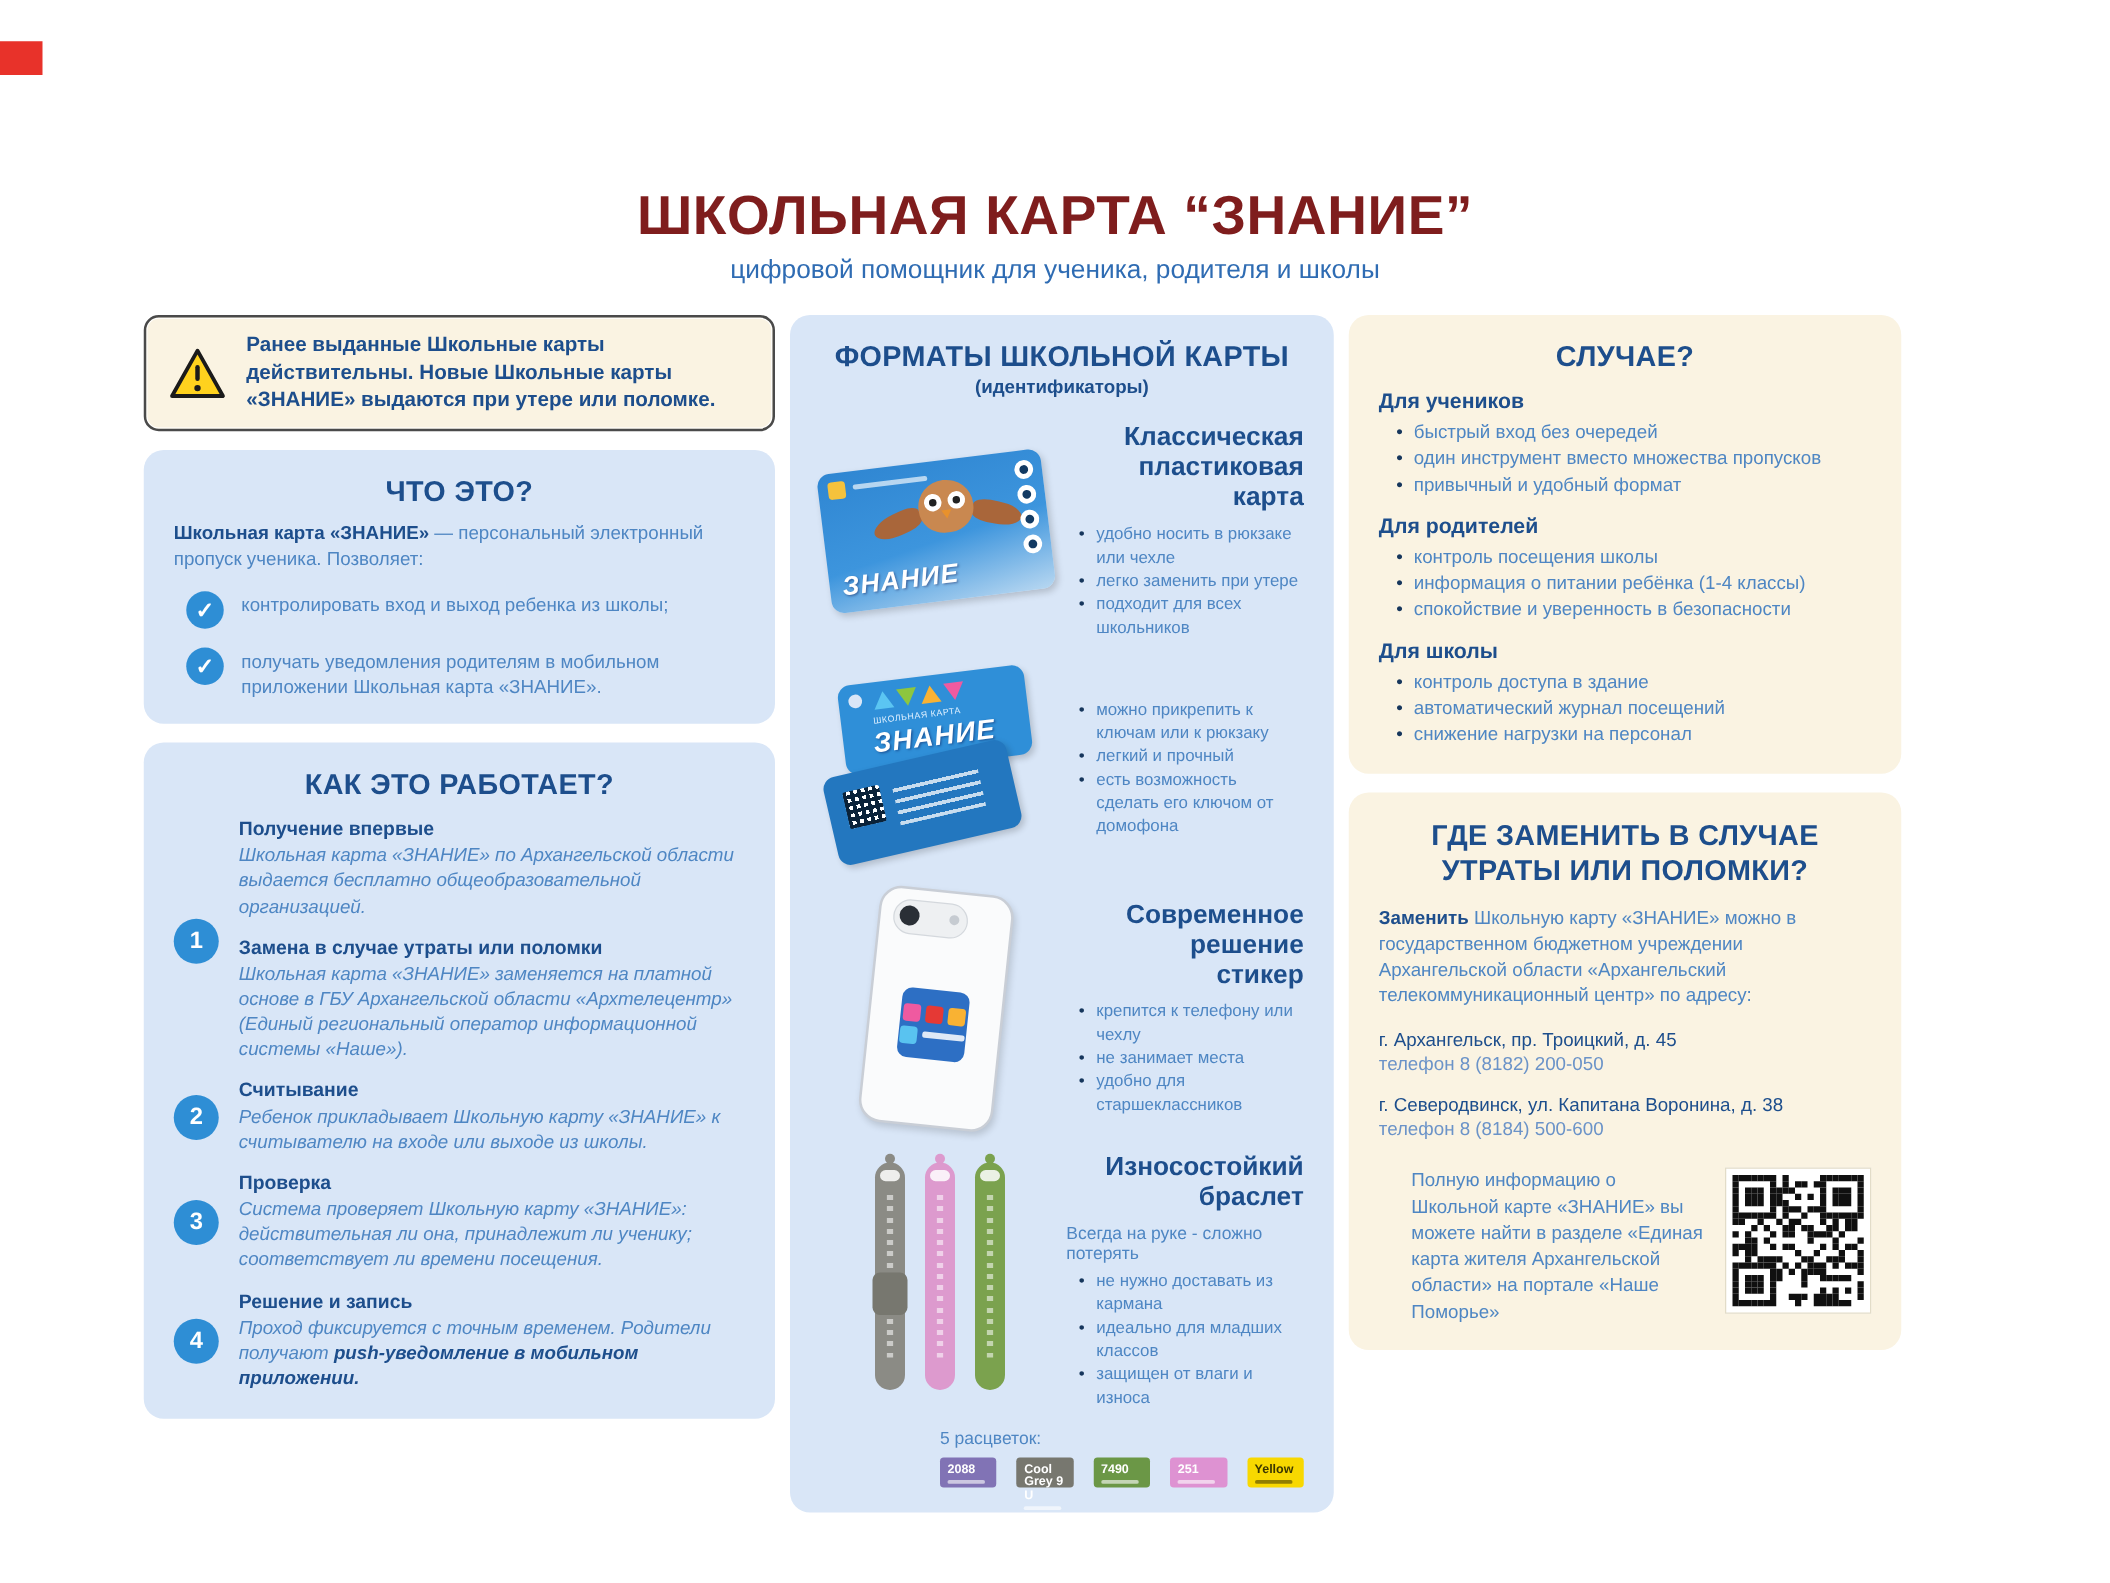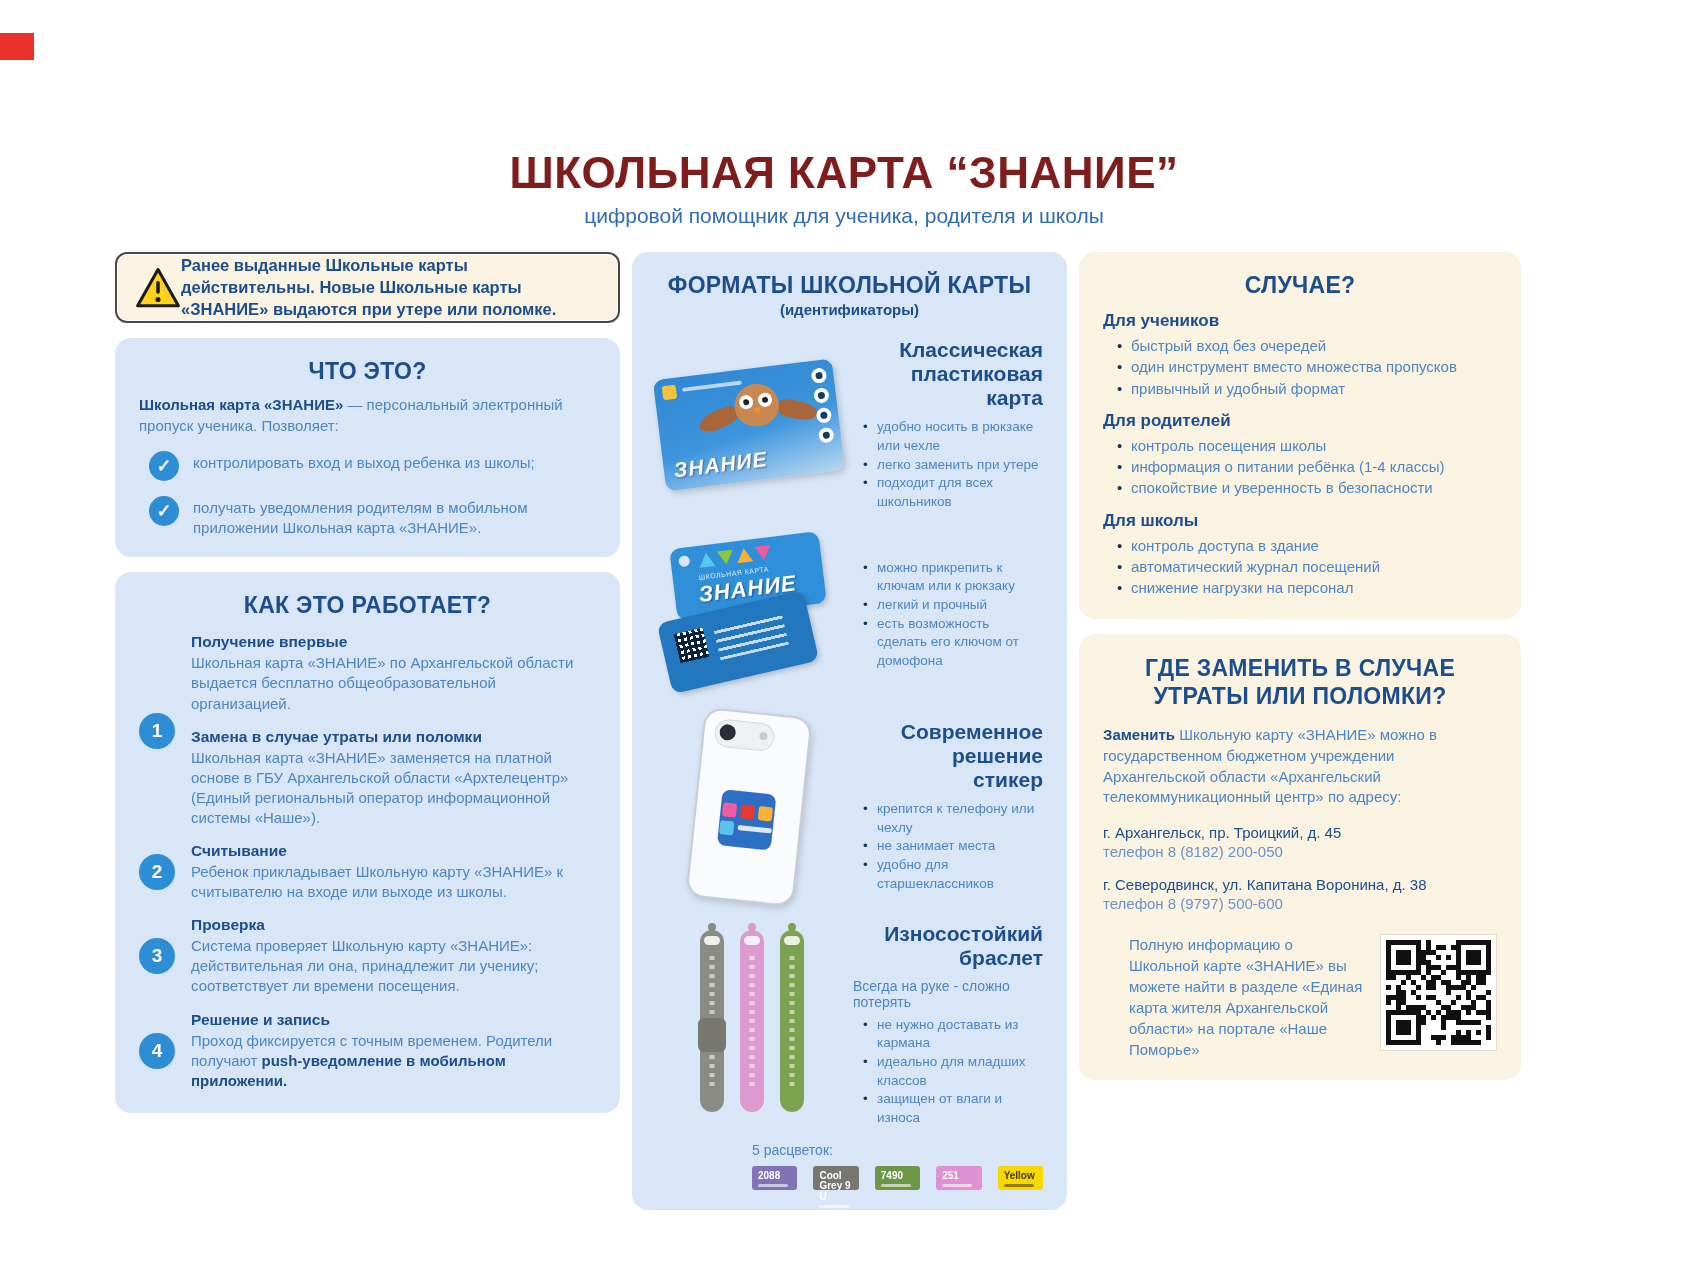--- a/index.html
+++ b/index.html
@@ -16,40 +16,40 @@
   .cols{position:absolute;left:115px;top:252px;width:1406px;display:grid;
         grid-template-columns:505px 435px 442px;column-gap:12px;align-items:start;}
   .col{display:flex;flex-direction:column;gap:15px;}
 
   .panel{border-radius:16px;padding:16px 24px 20px;}
   .panel.blue{background:#d9e6f7;}
   .panel.beige{background:#faf3e2;}
   .panel h2{margin:4px 0 10px;text-align:center;font-size:23px;color:#1d4e8c;letter-spacing:.3px;}
 
   
-  .warning{display:flex;align-items:center;background:#faf3e2;border:2px solid #4a4a4a;
-           border-radius:12px;padding:1px 18px;box-shadow:0 0 0 1px #fff inset;}
+  .warning{display:flex;align-items:center;gap:16px;background:#faf3e2;border:2px solid #4a4a4a;
+           border-radius:12px;padding:12px 18px;box-shadow:0 0 0 1px #fff inset;}
   .warning p{margin:0;font-size:16.5px;font-weight:bold;color:#1d4e8c;line-height:1.32;}
   .warn-svg{flex:0 0 46px;}
 
   
   .lead{margin:4px 0 6px;font-size:15px;line-height:1.35;}
   .lead b{color:#1d4e8c;}
   .check-row{display:flex;align-items:flex-start;gap:14px;margin-top:15px;}
   .check{flex:0 0 30px;height:30px;border-radius:50%;background:#2e8ed5;color:#fff;font-size:18px;
          font-weight:bold;display:flex;align-items:center;justify-content:center;margin-left:10px;}
   .check-row p{margin:2px 0 0;font-size:15px;line-height:1.32;}
 
   
   .step{display:flex;align-items:center;gap:16px;margin:14px 0 2px;}
   .stepnum{flex:0 0 36px;height:36px;border-radius:50%;background:#2e8ed5;color:#fff;
            font-size:19px;font-weight:bold;display:flex;align-items:center;justify-content:center;}
   .step .blocks{flex:1;display:flex;flex-direction:column;gap:14px;}
   .sb h3{margin:0 0 2px;font-size:15.5px;color:#1d4e8c;}
-  .sb p{margin:0;font-size:15px;line-height:1.34;}
+  .sb p{margin:0;font-size:15px;line-height:1.34;font-style:italic;}
   .sb p b{color:#1d4e8c;}
 
   
   .formats{min-height:760px;}
   .fsub{text-align:center;font-size:15px;font-weight:bold;color:#1d4e8c;margin-top:-8px;}
   .fmt{display:flex;align-items:center;gap:12px;margin-top:20px;}
   .fmt .pic{flex:0 0 185px;display:flex;justify-content:center;align-items:center;}
   .fmt .txt{flex:1;}
   .ftitle{font-size:21px;font-weight:bold;color:#1d4e8c;text-align:right;line-height:1.15;margin-bottom:8px;}
   ul.bl{list-style:none;margin:6px 0 0;padding:0 0 0 10px;}
@@ -413,21 +413,21 @@
           <span>УТРАТЫ ИЛИ ПОЛОМКИ?</span>
         </h2>
         <p class="rlead"><b>Заменить</b><span> Школьную карту «ЗНАНИЕ» можно в государственном бюджетном учреждении Архангельской области «Архангельский телекоммуникационный центр» по адресу:</span></p>
 
         <div class="addr">
           <p class="a">г. Архангельск, пр. Троицкий, д. 45</p>
           <p class="p">телефон 8 (8182) 200-050</p>
         </div>
         <div class="addr">
           <p class="a">г. Северодвинск, ул. Капитана Воронина, д. 38</p>
-          <p class="p">телефон 8 (9797) 500-600</p>
+          <p class="p">телефон 8 (8184) 500-600</p>
         </div>
 
         <div class="qrrow">
           <p>Полную информацию о Школьной карте «ЗНАНИЕ» вы можете найти в разделе «Единая карта жителя Архангельской области» на портале «Наше Поморье»</p>
           <div class="qr">
               <i class="on"></i>
               <i class="on"></i>
               <i class="on"></i>
               <i class="on"></i>
               <i class="on"></i>

